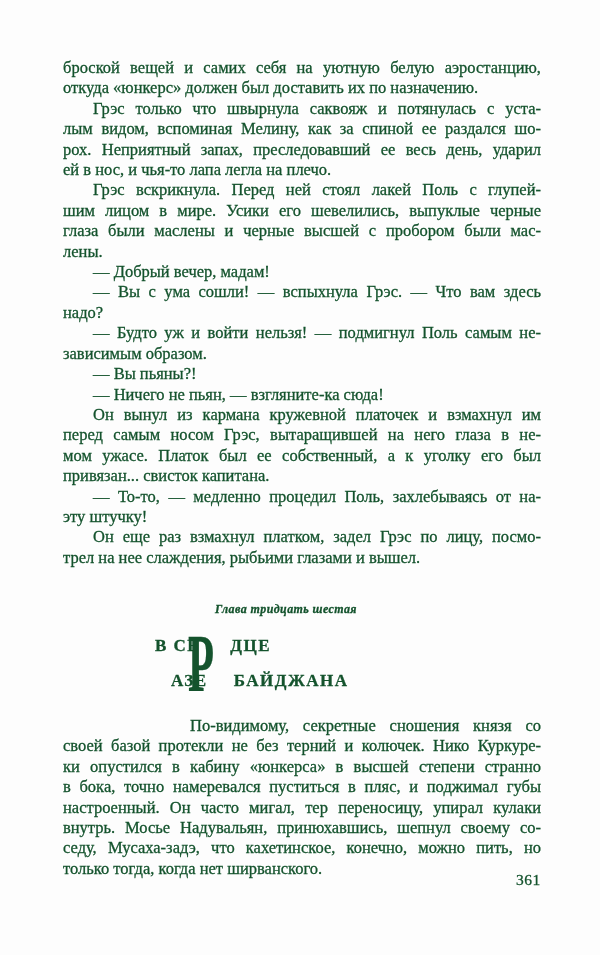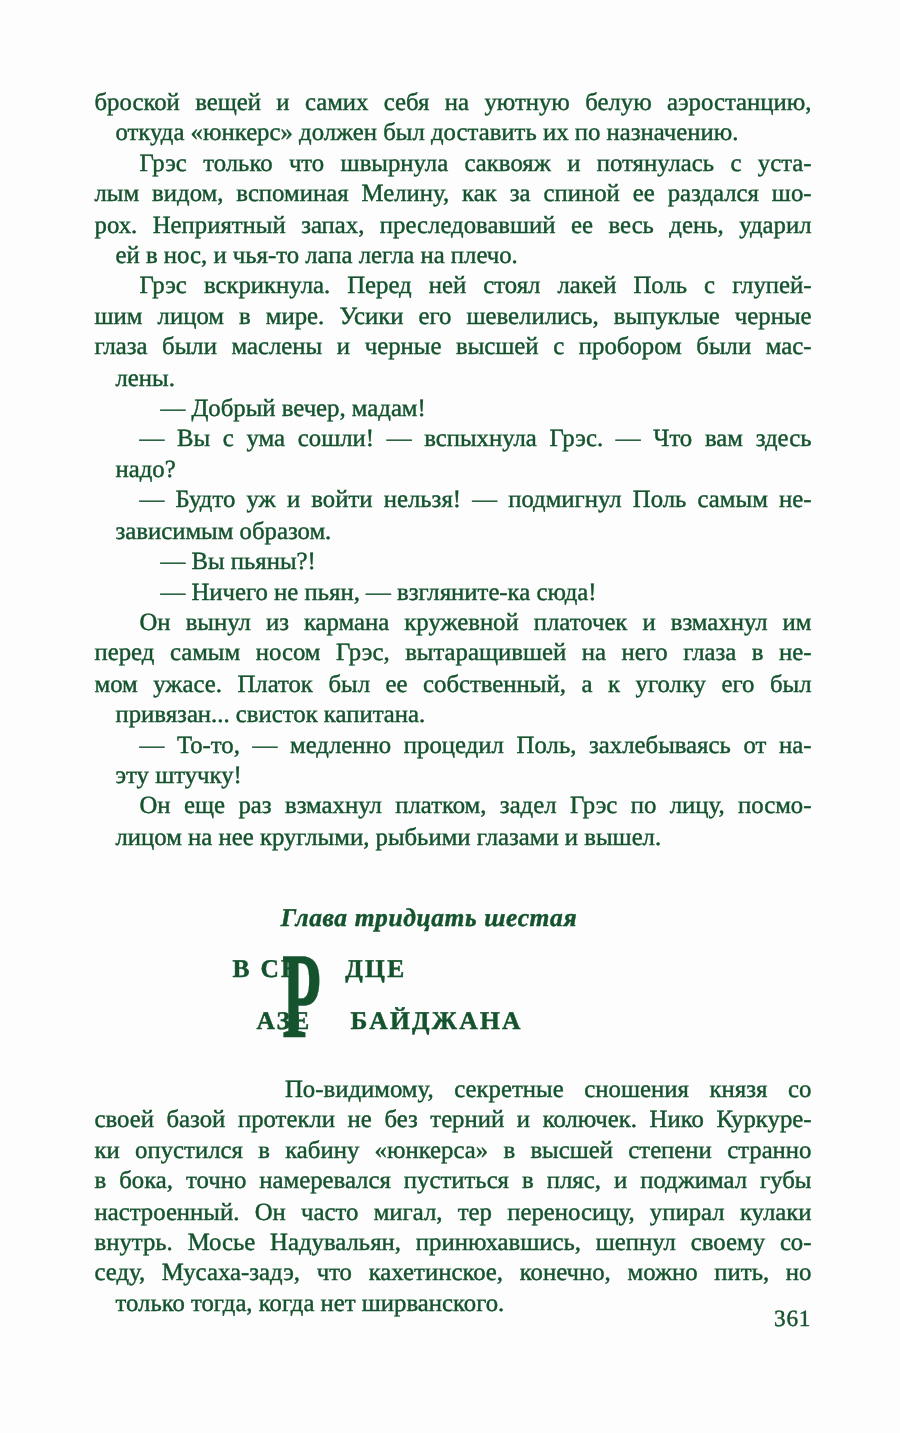--- a/index.html
+++ b/index.html
@@ -26,31 +26,30 @@
   }
   #body-top    { top: 58px; }
   #body-bottom { top: 716px; }
   .paragraph { margin: 0; }
   .line {
     text-align: justify;
     text-align-last: justify;
   }
   .line.para-end {
     text-align-last: left;
-    margin-left: 14px;
   }
   .chapter-heading {
     position: absolute;
     top: 602px;
     left: 63px;
     width: 446px;
     text-align: center;
     font-style: italic;
     font-weight: bold;
-    font-size: 17px;
+    font-size: 12px;
     letter-spacing: 0.4px;
   }
   .section-title {
     position: absolute;
     left: 155px;
     top: 637px;
     font-weight: bold;
     font-size: 17px;
     line-height: 17px;
     letter-spacing: 1.5px;
@@ -125,21 +124,21 @@
         <div class="line">перед самым носом Грэс, вытаращившей на него глаза в не-</div>
         <div class="line">мом ужасе. Платок был ее собственный, а к уголку его был</div>
         <div class="line para-end">привязан... свисток капитана.</div>
       </div>
       <div class="paragraph">
         <div class="line" style="padding-left: 30px;">— То-то, — медленно процедил Поль, захлебываясь от на-</div>
         <div class="line para-end">эту штучку!</div>
       </div>
       <div class="paragraph">
         <div class="line" style="padding-left: 30px;">Он еще раз взмахнул платком, задел Грэс по лицу, посмо-</div>
-        <div class="line para-end">лицом на нее круглыми, рыбьими глазами и вышел.</div>
+        <div class="line para-end">трел на нее слаждения, рыбьими глазами и вышел.</div>
       </div>
     </div>
 
   <div class="chapter-heading">Глава тридцать шестая</div>
 
   <div class="section-title">
     <div class="st-line1"><span>В СЕ</span><span class="st-gap1"></span><span>ДЦЕ</span></div>
     <div class="st-line2"><span>АЗЕ</span><span class="st-gap2"></span><span>БАЙДЖАНА</span></div>
     <div class="big-letter">Р</div>
   </div>

